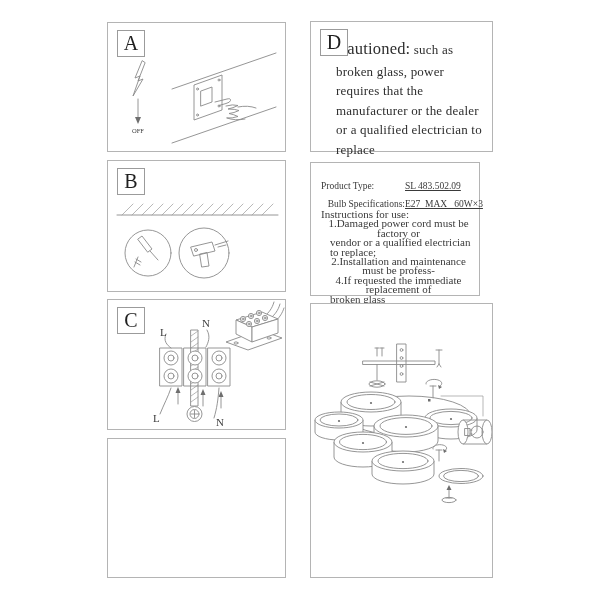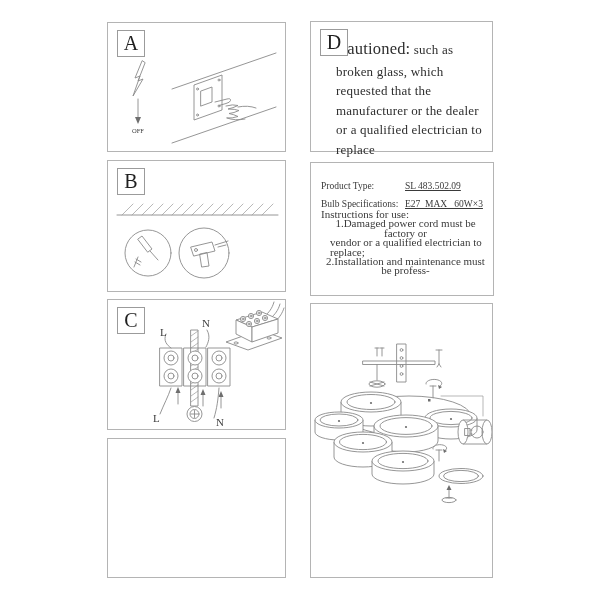--- a/index.html
+++ b/index.html
@@ -11,21 +11,21 @@
     position:absolute; background:#ffffff;
     border:1px solid #b4b4b4; box-sizing:border-box;
   }
   
   #panelA { left:107px; top:22px;  width:179px; height:130px; }
   #panelB { left:107px; top:160px; width:179px; height:132px; }
   #panelC { left:107px; top:299px; width:179px; height:131px; }
   #panelE { left:107px; top:438px; width:179px; height:140px; }
   
   #panelD    { left:310px; top:21px;  width:183px; height:131px; }
-  #panelSpec { left:310px; top:162px; width:184px; height:134px; }
+  #panelSpec { left:310px; top:162px; width:170px; height:134px; }
   #panelLamp { left:310px; top:303px; width:183px; height:275px; }
 
   .letterbox {
     position:absolute; top:7px; left:9px; width:26px; height:25px;
     border:1px solid #9b9b9b; background:#fff;
     display:flex; align-items:center; justify-content:center;
     font:20px "Liberation Serif", serif; color:#1f1f1f; z-index:2;
   }
   .art { position:absolute; left:0; top:0; }
 
@@ -36,21 +36,21 @@
   svg text { fill:#3c3c3c; stroke:none; font-family:"Liberation Serif", serif; }
 
   .caution {
     margin:15px 8px 0 25px; color:#2e2e2e;
     font-size:13px; line-height:1.5; letter-spacing:0.2px;
   }
   .caution .lead { font-size:16.5px; }
 
   .spec-body { padding:18px 6px 0 10px; color:#3a3a3a; }
   .specrow { display:flex; font-size:9.5px; line-height:11px; }
-  .specrow + .specrow { margin-top:7px; }
+  .specrow + .specrow { margin-top:7px;text-align:right; }
   .speclabel { width:84px; flex:none; }
   .specvalue { white-space:pre;text-decoration:underline; }
   .instr { font-size:11px; line-height:9.4px; color:#3a3a3a; }
   .instr-title { display:block; }
   .instr-item .l1 { display:block; padding-left:3px;text-align:center; }
   .instr-item .l2 { display:block; padding-left:9px; }
 </style>
 </head>
 <body>
 
@@ -188,21 +188,21 @@
         <circle class="wh" cx="157" cy="18" r="2.6"></circle>
           <circle class="ln" cx="157" cy="18" r="1"></circle>
       </g>
     </svg>
   </div>
 
   <div class="panel" id="panelE"></div>
 
   <div class="panel" id="panelD">
     <div class="letterbox">D</div>
-    <div class="caution"><span class="lead">Cautioned:</span><span> such as broken glass, which requested that the manufacturer or the dealer or a qualified electrician to replace</span></div>
+    <div class="caution"><span class="lead">Cautioned:</span><span> such as broken glass, power requires that the manufacturer or the dealer or a qualified electrician to replace</span></div>
   </div>
 
   <div class="panel" id="panelSpec">
     <div class="spec-body">
       <div class="specrow">
         <span class="speclabel">Product Type:</span>
         <span class="specvalue">SL 483.502.09</span>
       </div>
       <div class="specrow">
         <span class="speclabel">Bulb Specifications:</span>
@@ -210,20 +210,24 @@
       </div>
       <div class="instr">
         <span class="instr-title">Instructions for use:</span>
         <span class="instr-item">
           <span class="l1">1.Damaged power cord must be factory or</span>
           <span class="l2">vendor or a qualified electrician to replace;</span>
         </span>
         <span class="instr-item">
           <span class="l1">2.Installation and maintenance must be profess-</span>
         </span>
+        <span class="instr-item">
+          <span class="l1">4.If requested the immediate replacement of</span>
+          <span class="l2">broken glass</span>
+        </span>
       </div>
     </div>
   </div>
 
   <div class="panel" id="panelLamp">
     <svg class="art" width="181" height="273" viewBox="0 0 181 273">
 
       <g>
         <rect class="ln" x="86" y="40" width="9" height="38"></rect>
         <circle class="ln" cx="90.5" cy="46" r="1.4"></circle>

